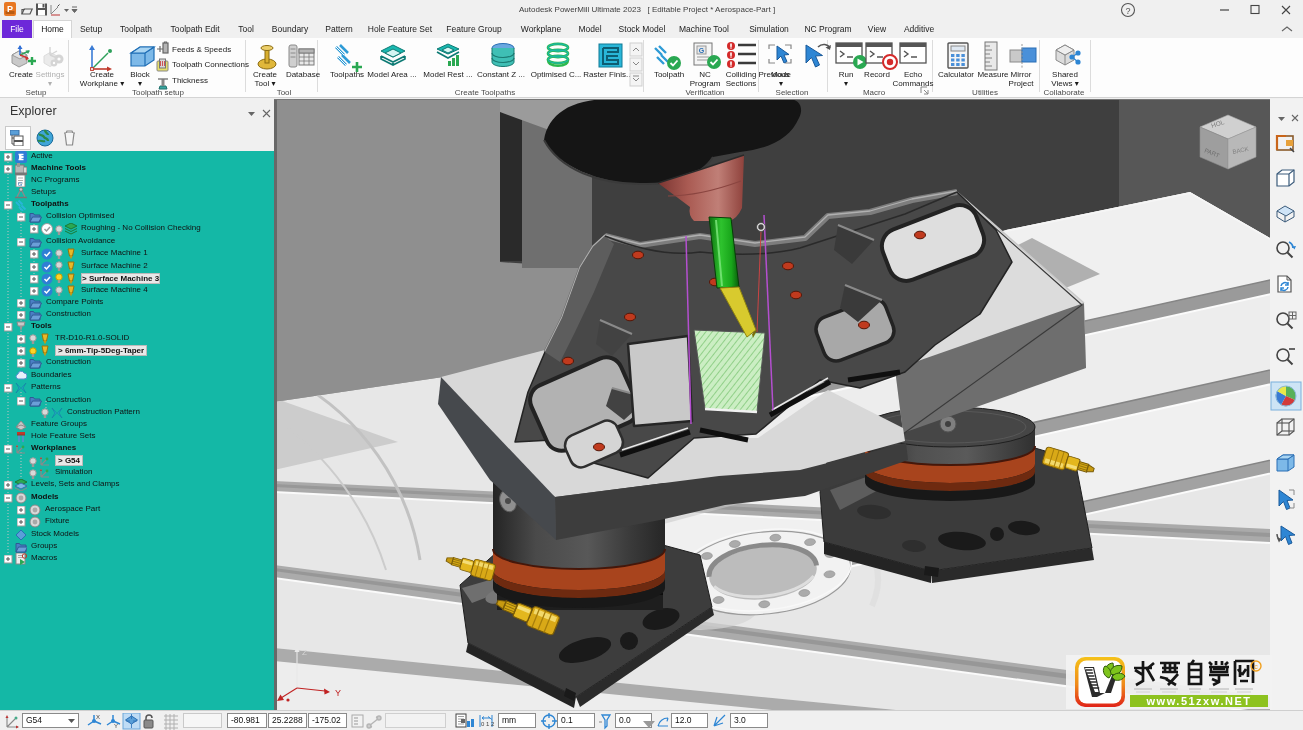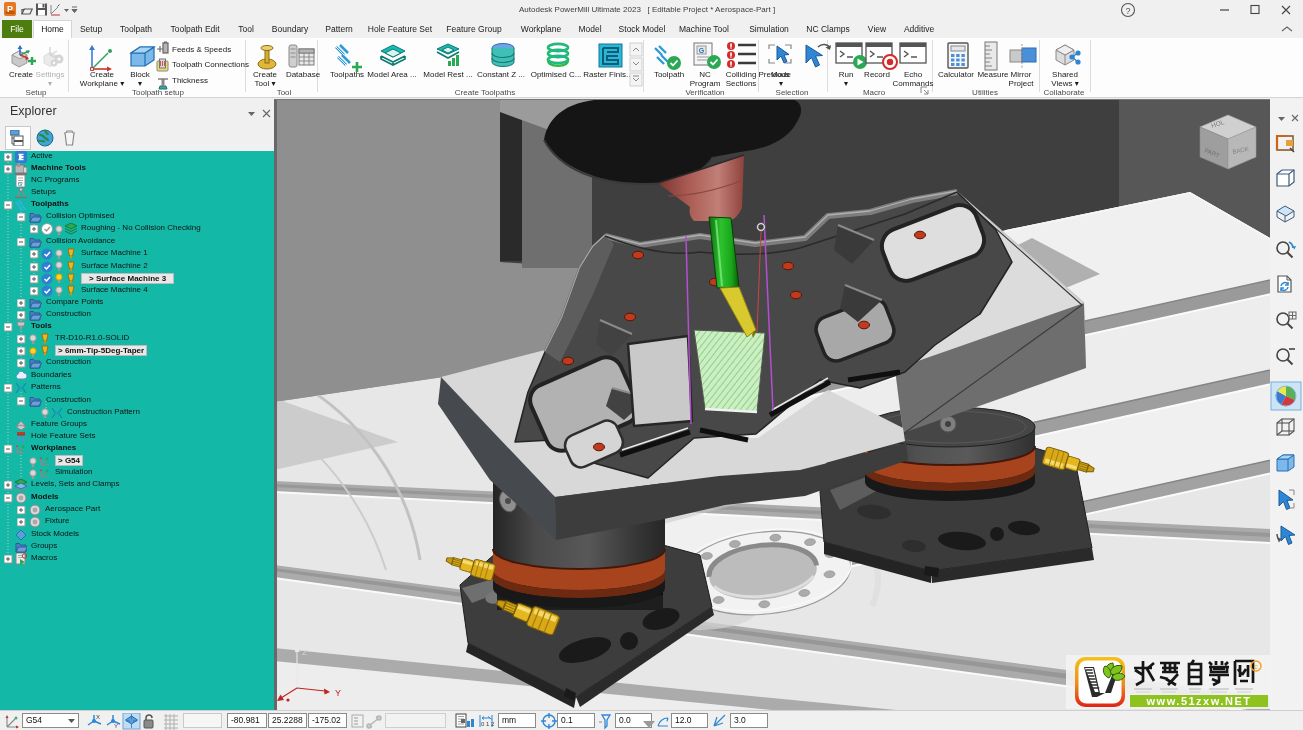--- a/index.html
+++ b/index.html
@@ -51,36 +51,36 @@
  <div class="abs" style="left:519px;top:5px;font-size:8px;color:#3c3c3c">Autodesk PowerMill Ultimate 2023&nbsp;&nbsp;&nbsp;[ Editable Project * Aerospace-Part ]</div>
  <svg class="abs" style="left:1110px;top:0" width="193" height="20">
   <circle cx="18" cy="10" r="6.5" fill="none" stroke="#555" stroke-width="1.1"></circle>
   <text x="18" y="13.5" font-size="9" fill="#555" text-anchor="middle">?</text>
   <path d="M110 10 h9" stroke="#444" stroke-width="1.2"></path>
   <rect x="141" y="5.5" width="8" height="8" fill="none" stroke="#444" stroke-width="1.1"></rect>
   <path d="M172 6 l8 8 M180 6 l-8 8" stroke="#444" stroke-width="1.1"></path>
  </svg>
 </div>
 <div id="tabs">
- <div class="abs" style="left:2px;top:0;width:30px;height:18px;background:#4d7c0f;color:#fff;font-size:8.5px;text-align:center;line-height:18px">File</div>
+ <div class="abs" style="left:2px;top:0;width:30px;height:18px;background:#6d28d9;color:#fff;font-size:8.5px;text-align:center;line-height:18px">File</div>
  <div class="abs" style="left:33px;top:0;width:39px;height:18px;background:#fff;border:1px solid #d5d5d5;border-bottom:none;color:#111;font-size:8.5px;text-align:center;line-height:17px">Home</div>
  <span class="tab" style="left:91px">Setup</span>
  <span class="tab" style="left:136px">Toolpath</span>
  <span class="tab" style="left:195px">Toolpath Edit</span>
  <span class="tab" style="left:246px">Tool</span>
  <span class="tab" style="left:290px">Boundary</span>
  <span class="tab" style="left:339px">Pattern</span>
  <span class="tab" style="left:400px">Hole Feature Set</span>
  <span class="tab" style="left:474px">Feature Group</span>
  <span class="tab" style="left:541px">Workplane</span>
  <span class="tab" style="left:590px">Model</span>
  <span class="tab" style="left:642px">Stock Model</span>
  <span class="tab" style="left:704px">Machine Tool</span>
  <span class="tab" style="left:769px">Simulation</span>
- <span class="tab" style="left:828px">NC Clamps</span>
+ <span class="tab" style="left:828px">NC Program</span>
  <span class="tab" style="left:877px">View</span>
  <span class="tab" style="left:919px">Additive</span>
  <svg class="abs" style="left:1280px;top:4px" width="14" height="10">
       <path d="M2 7 l5-4 5 4" stroke="#666" fill="none" stroke-width="1.2"></path>
     </svg>
 </div>
 <div id="ribbon">
  <div class="gsep" style="left:68px"></div><div class="gsep" style="left:245px"></div>
  <div class="gsep" style="left:317px"></div><div class="gsep" style="left:643px"></div>
  <div class="gsep" style="left:758px"></div><div class="gsep" style="left:827px"></div>
@@ -581,21 +581,21 @@
       </svg>
       <svg class="abs" style="left:41px;top:122px" width="12" height="12">
         <use href="#chkblue"></use>
       </svg>
       <svg class="abs" style="left:55px;top:122px" width="8" height="12">
         <use href="#bulbyel"></use>
       </svg>
       <svg class="abs" style="left:65px;top:122px" width="12" height="12">
         <use href="#toolgold"></use>
       </svg>
-      <div class="ti" style="left:81px;top:122px;font-weight:bold;background:#e8e8e8;border:1px solid #bbb;padding:0 7px">&gt; Surface Machine 3</div>
+      <div class="ti" style="left:81px;top:122px;font-weight:bold;background:#e8e8e8;border:1px solid #bbb;padding:0 0">&gt; Surface Machine 3</div>
 <svg class="abs" style="left:30px;top:136px" width="9" height="9">
         <use href="#pbox"></use>
       </svg>
       <svg class="abs" style="left:41px;top:134px" width="12" height="12">
         <use href="#chkblue"></use>
       </svg>
       <svg class="abs" style="left:55px;top:135px" width="8" height="12">
         <use href="#bulbdim"></use>
       </svg>
       <svg class="abs" style="left:65px;top:134px" width="12" height="12">

